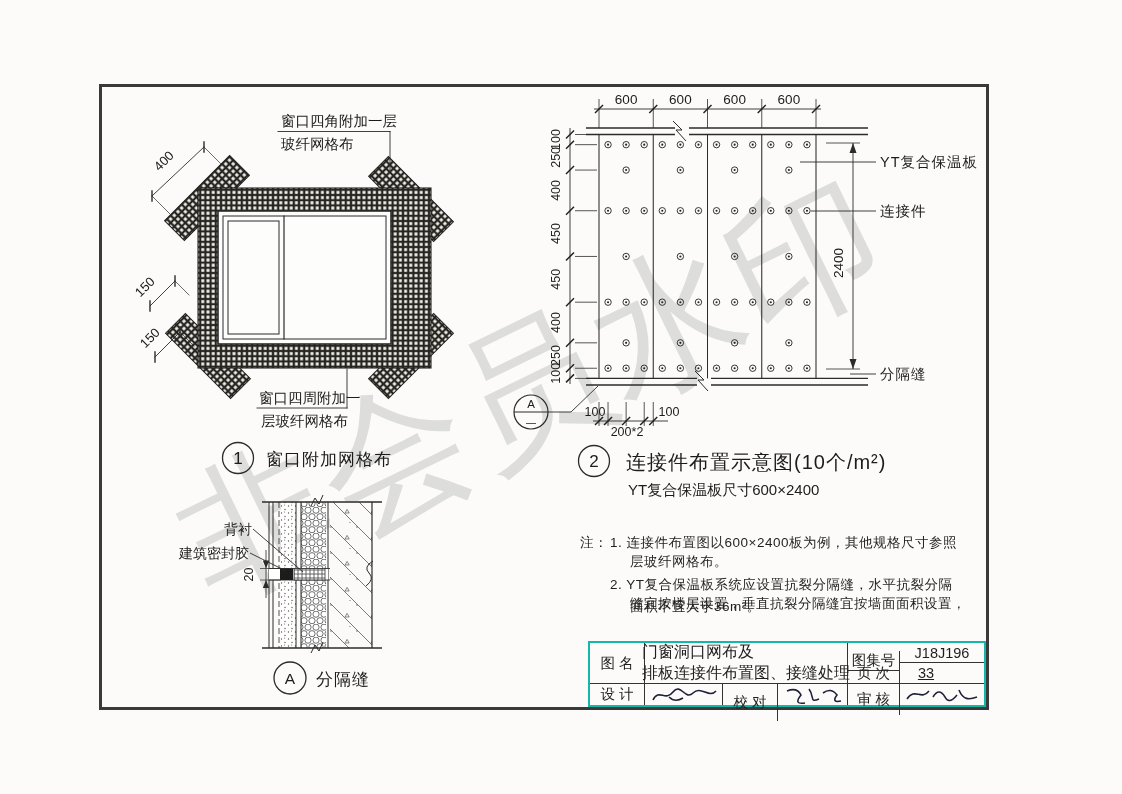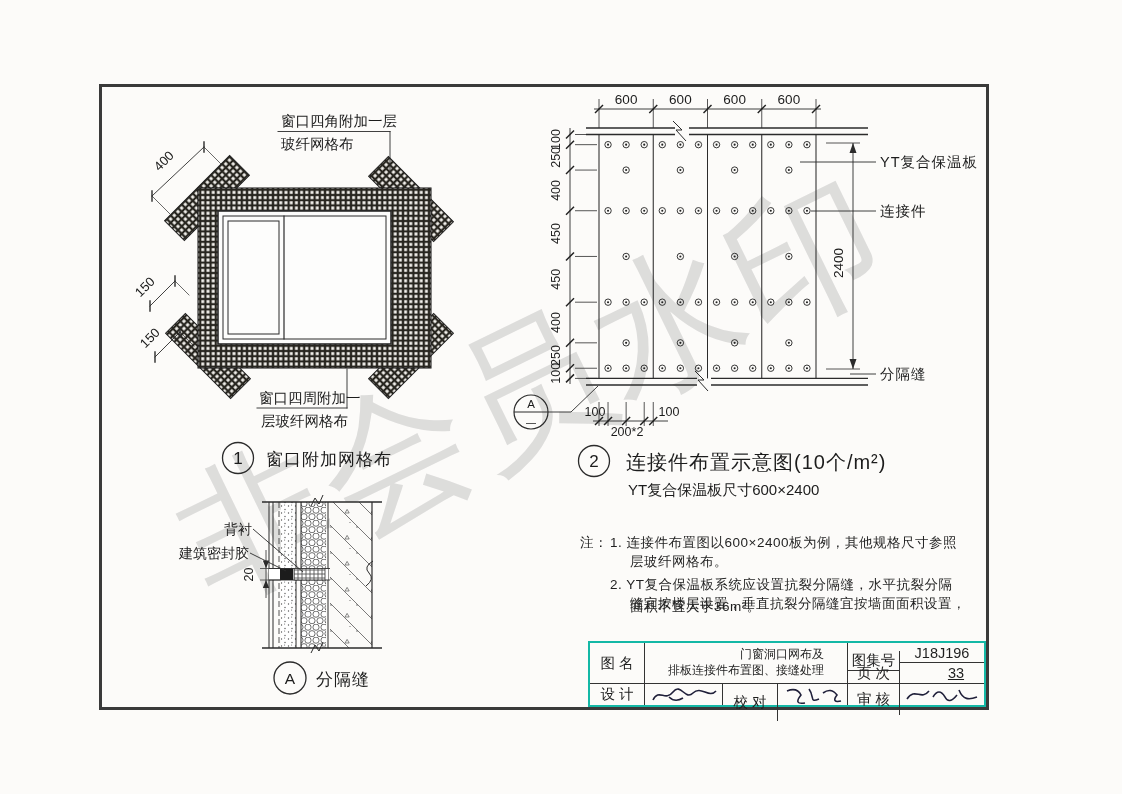--- a/index.html
+++ b/index.html
@@ -16,21 +16,21 @@
   
   .note { position:absolute; font-size:13.5px; letter-spacing:.5px; white-space:nowrap; }
   
   .tb { position:absolute; left:588px; top:641px; width:398px; height:66px;
     border:2px solid #14b8a6; background:rgba(255,255,255,.0); font-size:14.5px; }
   .tb .cell { position:absolute; display:flex; align-items:center; justify-content:center;
     white-space:nowrap; }
   .bR { border-right:1.5px solid #333; }
   .bB { border-bottom:1.5px solid #333; }
   .bT { border-top:1.5px solid #333; }
-  .name2 { line-height:1.3; text-align:right; font-size:12px; }
+  .name2 { line-height:1.3; text-align:left; font-size:16px; }
 </style>
 </head>
 <body>
 
 <div id="stage">
 
   <div class="watermark">非会员水印</div>
 
   <div class="frame"></div>
 
@@ -421,21 +421,21 @@
     <div class="cell bR" style="left:0;top:0;width:55px;height:40px;">图 名</div>
     <div class="cell bR name2" style="left:55px;top:0;width:203px;height:40px;">
       <div>
         <div>门窗洞口网布及</div>
         <div>排板连接件布置图、接缝处理</div>
       </div>
     </div>
     <div class="cell bR bB" style="left:258px;top:8px;width:52px;height:20px;">图集号</div>
     <div class="cell bB" style="left:310px;top:0;width:84px;height:20px;">J18J196</div>
     <div class="cell bR" style="left:258px;top:20px;width:52px;height:20px;">页 次</div>
-    <div class="cell" style="left:324px;top:20px;width:84px;height:20px;text-decoration:underline;">33</div>
+    <div class="cell" style="left:294px;top:20px;width:84px;height:20px;text-decoration:underline;">33</div>
 
     <div class="cell bT bR" style="left:0;top:40px;width:55px;height:22px;text-align:right;">设 计</div>
     <div class="cell bT bR" style="left:55px;top:40px;width:78px;height:22px;">
       <svg width="70" height="20" viewBox="0 0 70 20">
         <path d="M4 15 C10 3 16 17 24 7 S36 16 44 8 S60 14 67 6 M20 12 q6 6 14 1" fill="none" stroke="#20203a" stroke-width="1.6"></path>
       </svg>
     </div>
     <div class="cell bT bR" style="left:133px;top:40px;width:55px;height:38px;">校 对</div>
     <div class="cell bT bR" style="left:188px;top:40px;width:70px;height:22px;">
       <svg width="64" height="20" viewBox="0 0 64 20">

